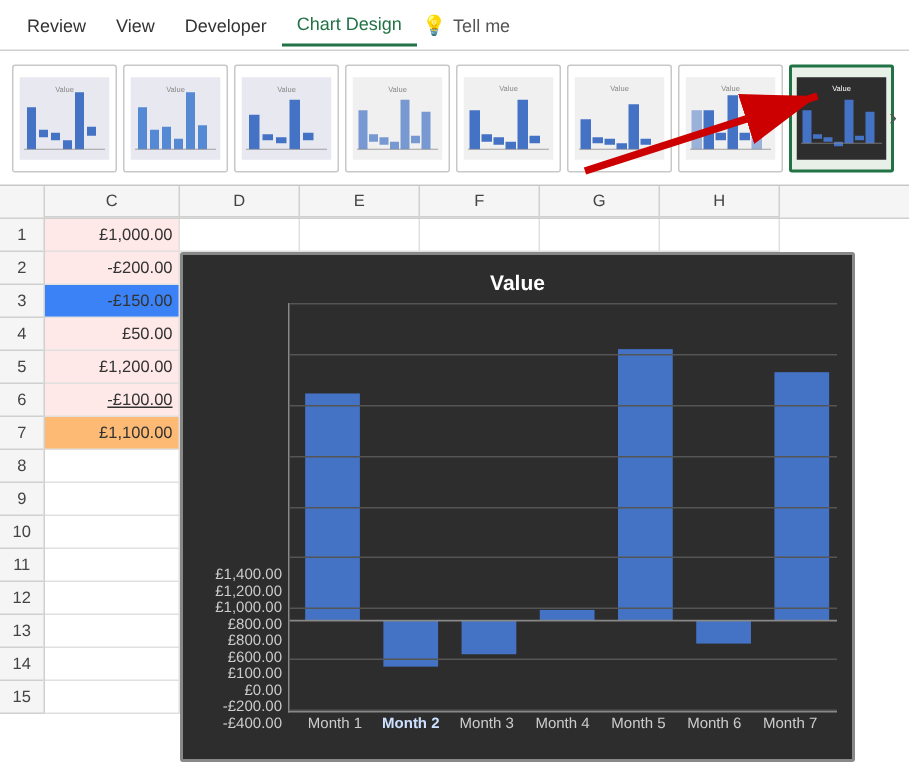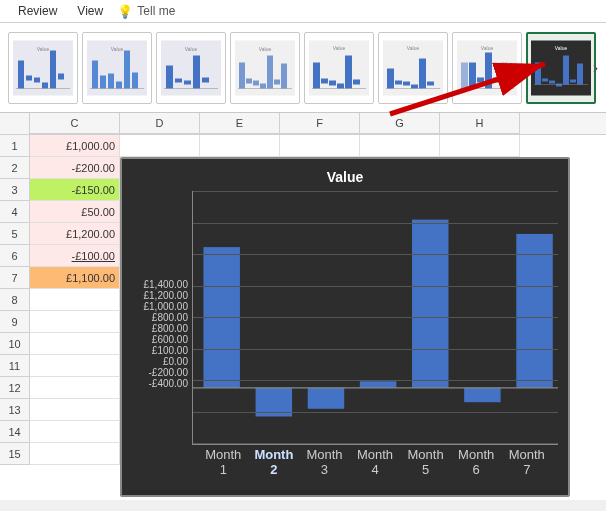--- a/index.html
+++ b/index.html
@@ -4,21 +4,21 @@
   <style>
     * { margin: 0; padding: 0; box-sizing: border-box; }
     body { width: 606px; height: 511px; overflow: hidden; font-family: 'Segoe UI', Arial, sans-serif; font-size: 12px; background: #f0f0f0; }
 
     
     .menu-bar {
       display: flex;
       align-items: center;
       background: #fff;
       border-bottom: 1px solid #d0d0d0;
-      height: 23px;
+      height: 34px;
       padding: 0 8px;
     }
     .menu-item {
       padding: 6px 10px;
       font-size: 12px;
       color: #333;
       cursor: pointer;
       white-space: nowrap;
     }
     .menu-item.active {
@@ -167,21 +167,21 @@
     }
     .chart-area {
       position: relative;
       height: calc(100% - 30px);
       display: flex;
     }
     .y-axis {
       width: 60px;
       display: flex;
       flex-direction: column;
-      justify-content: center;
+      justify-content: flex-end;
       align-items: flex-end;
       padding-right: 4px;
       font-size: 10px;
       color: #ccc;
     }
     .bars-area {
       flex: 1;
       position: relative;
       display: flex;
       flex-direction: column;
@@ -199,41 +199,43 @@
       width: 100%;
     }
     .x-labels {
       display: flex;
       gap: 8px;
       padding: 2px 10px 0;
     }
     .x-label {
       flex: 1;
       text-align: center;
-      font-size: 13px;
+      font-size: 10px;
       color: #ccc;
     }
 
     
     .arrow-container {
       position: absolute;
       top: 34px;
       left: 0;
       width: 606px;
       height: 90px;
       pointer-events: none;
       z-index: 20;
     }
   </style>
 </head>
 <body>
 
 <div class="menu-bar">
   <span class="menu-item">Review</span>
   <span class="menu-item">View</span>
+  <span class="menu-item">Developer</span>
+  <span class="menu-item active">Chart Design</span>
   <span class="menu-tell-me">
     <span class="lightbulb-icon">💡</span>
     <span>Tell me</span>
   </span>
 </div>
 
 <div class="ribbon">
 
   <div class="ribbon-item">
     <svg viewBox="0 0 60 55" xmlns="http://www.w3.org/2000/svg">
@@ -403,21 +405,21 @@
         <div class="data-row">
           <div class="data-cell value-cell col-c" style="background:#ffe8e8;">-£200.00</div>
           <div class="data-cell col-d"></div>
           <div class="data-cell col-e"></div>
           <div class="data-cell col-f"></div>
           <div class="data-cell col-g"></div>
           <div class="data-cell col-h"></div>
         </div>
 
         <div class="data-row">
-          <div class="data-cell value-cell col-c" style="background:#bef264;">-£150.00</div>
+          <div class="data-cell value-cell col-c" style="background:#3b82f6;">-£150.00</div>
           <div class="data-cell col-d"></div>
           <div class="data-cell col-e"></div>
           <div class="data-cell col-f"></div>
           <div class="data-cell col-g"></div>
           <div class="data-cell col-h"></div>
         </div>
 
         <div class="data-row">
           <div class="data-cell value-cell col-c" style="background:#ffe8e8;">£50.00</div>
           <div class="data-cell col-d"></div>

